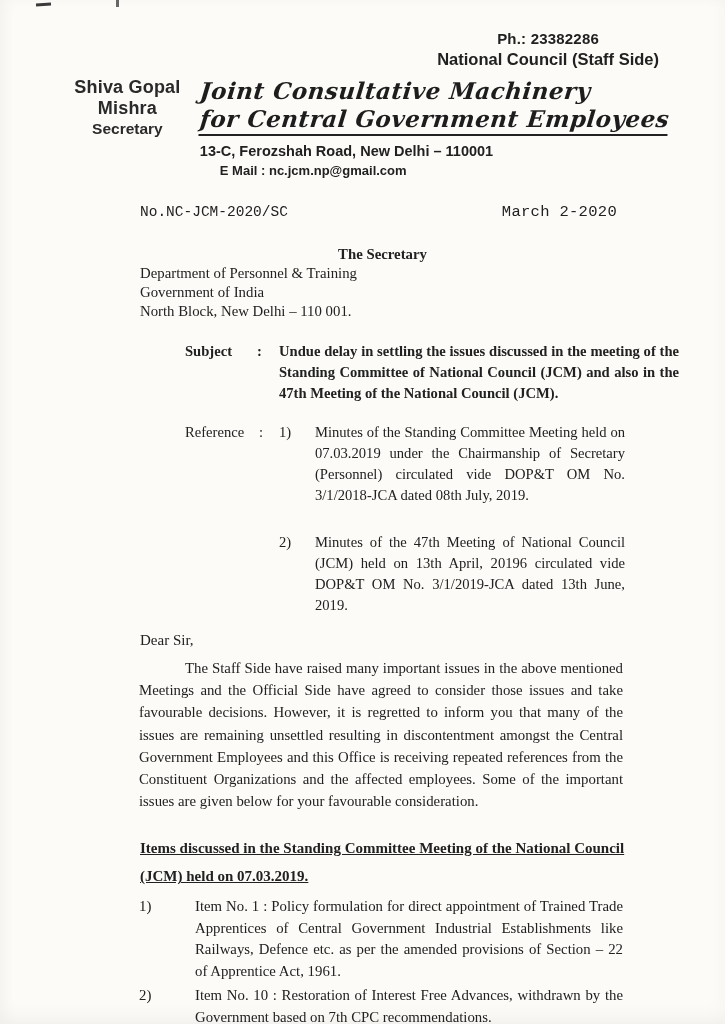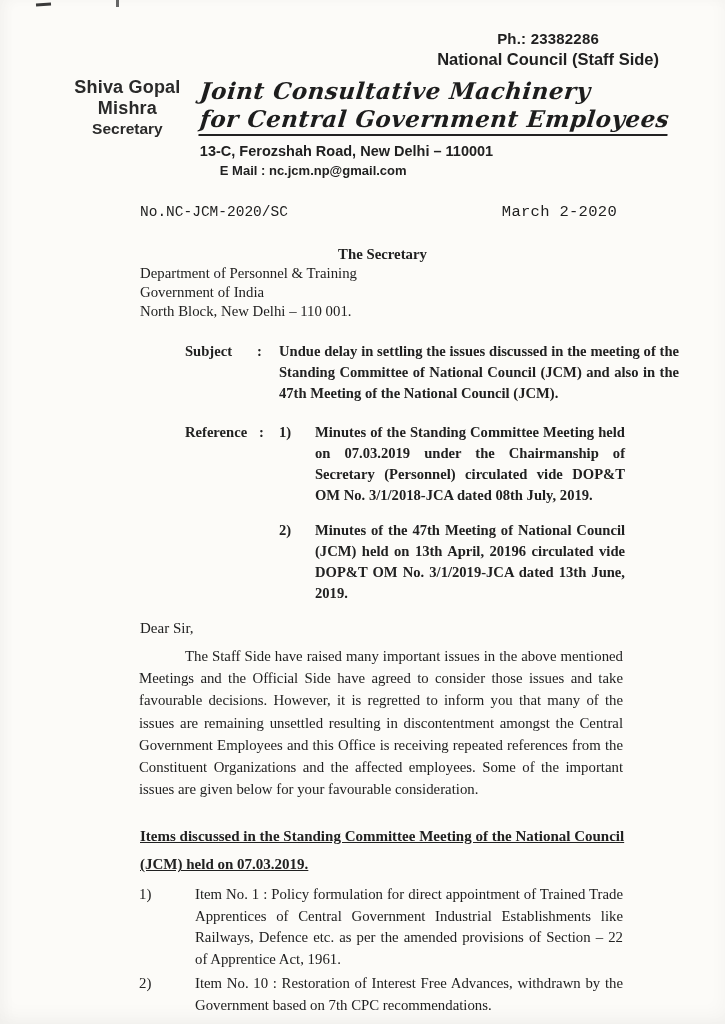--- a/index.html
+++ b/index.html
@@ -85,24 +85,24 @@
     grid-template-columns: 72px 22px 1fr;
     margin: 20px 46px 0 185px;
     font-weight: bold;
     font-size: 14.6px;
     line-height: 21px;
   }
   .ref-grid {
     display: grid;
     grid-template-columns: 74px 20px 36px 1fr;
     margin: 18px 100px 0 185px;
-    font-weight: bold;
+    font-weight: normal;
     font-size: 14.6px;
     line-height: 21px;
-    row-gap: 14px;
+    row-gap: 26px;
   }
   .grid-label { text-align: left; }
   .grid-colon { text-align: left; }
   .just { text-align: justify; }
 
   .salutation { margin: 16px 100px 0 140px; font-size: 15px; }
 
   .body-para {
     margin: 8px 102px 0 139px;
     font-size: 14.8px;

